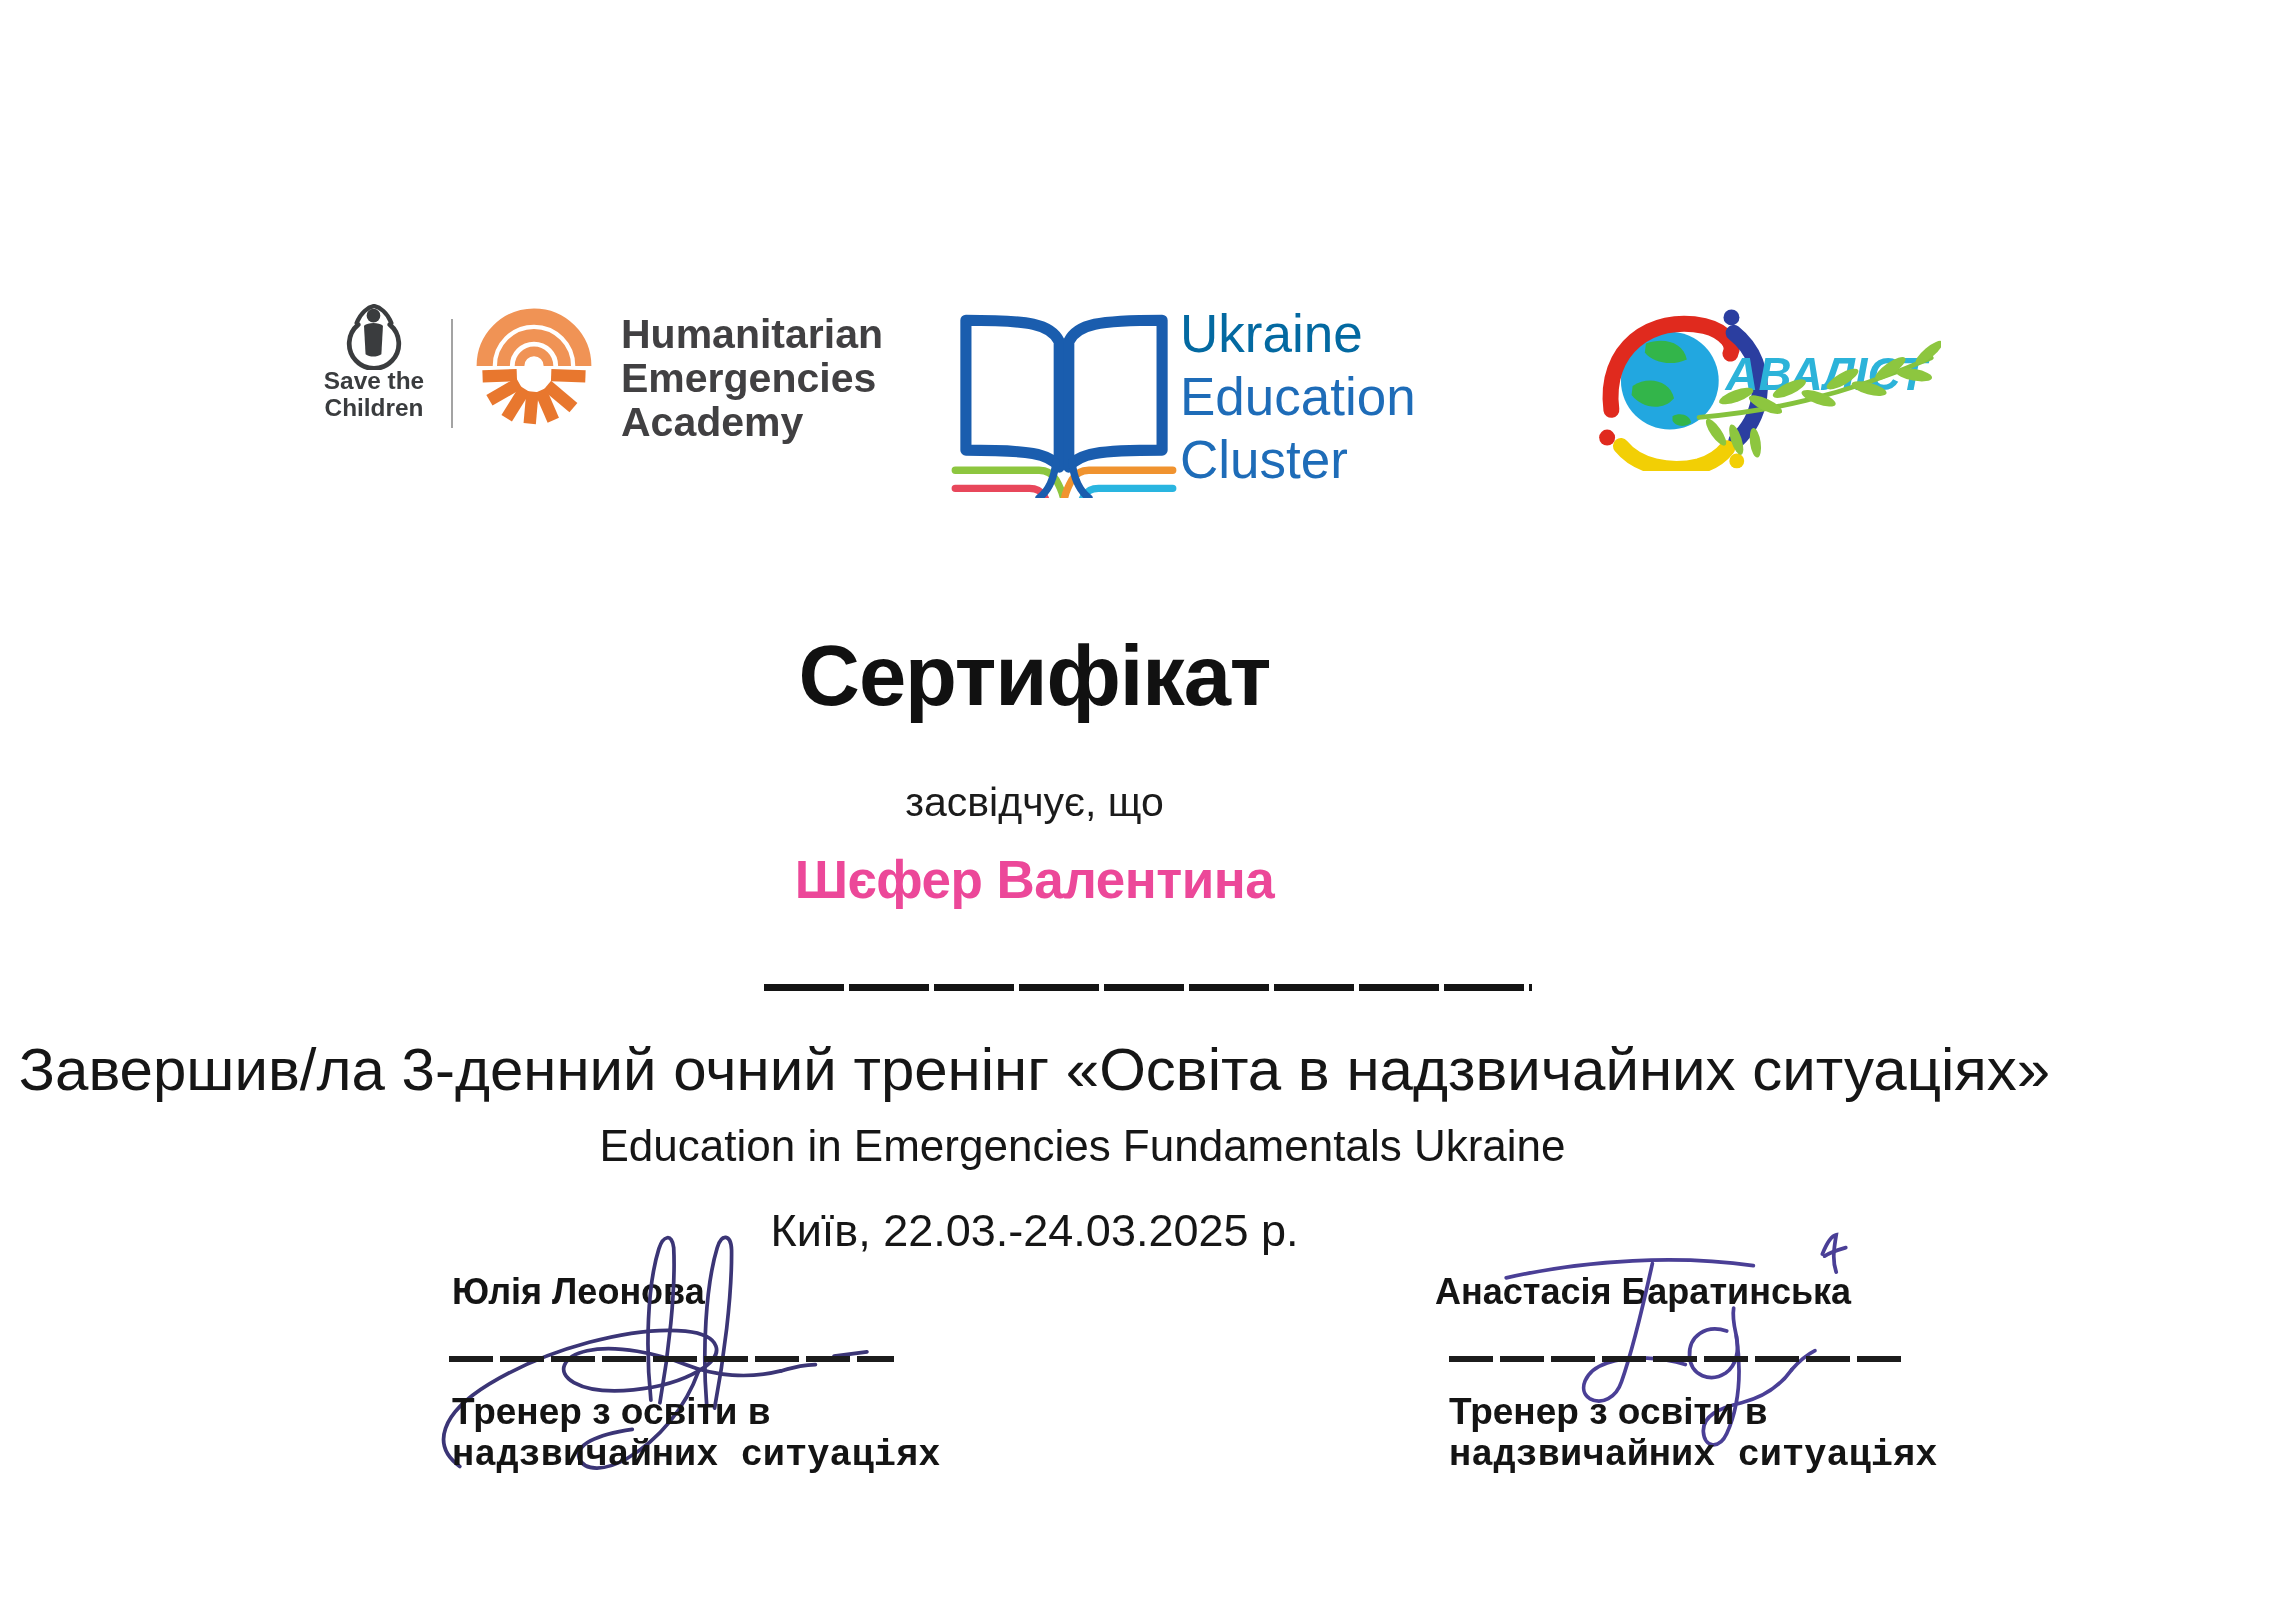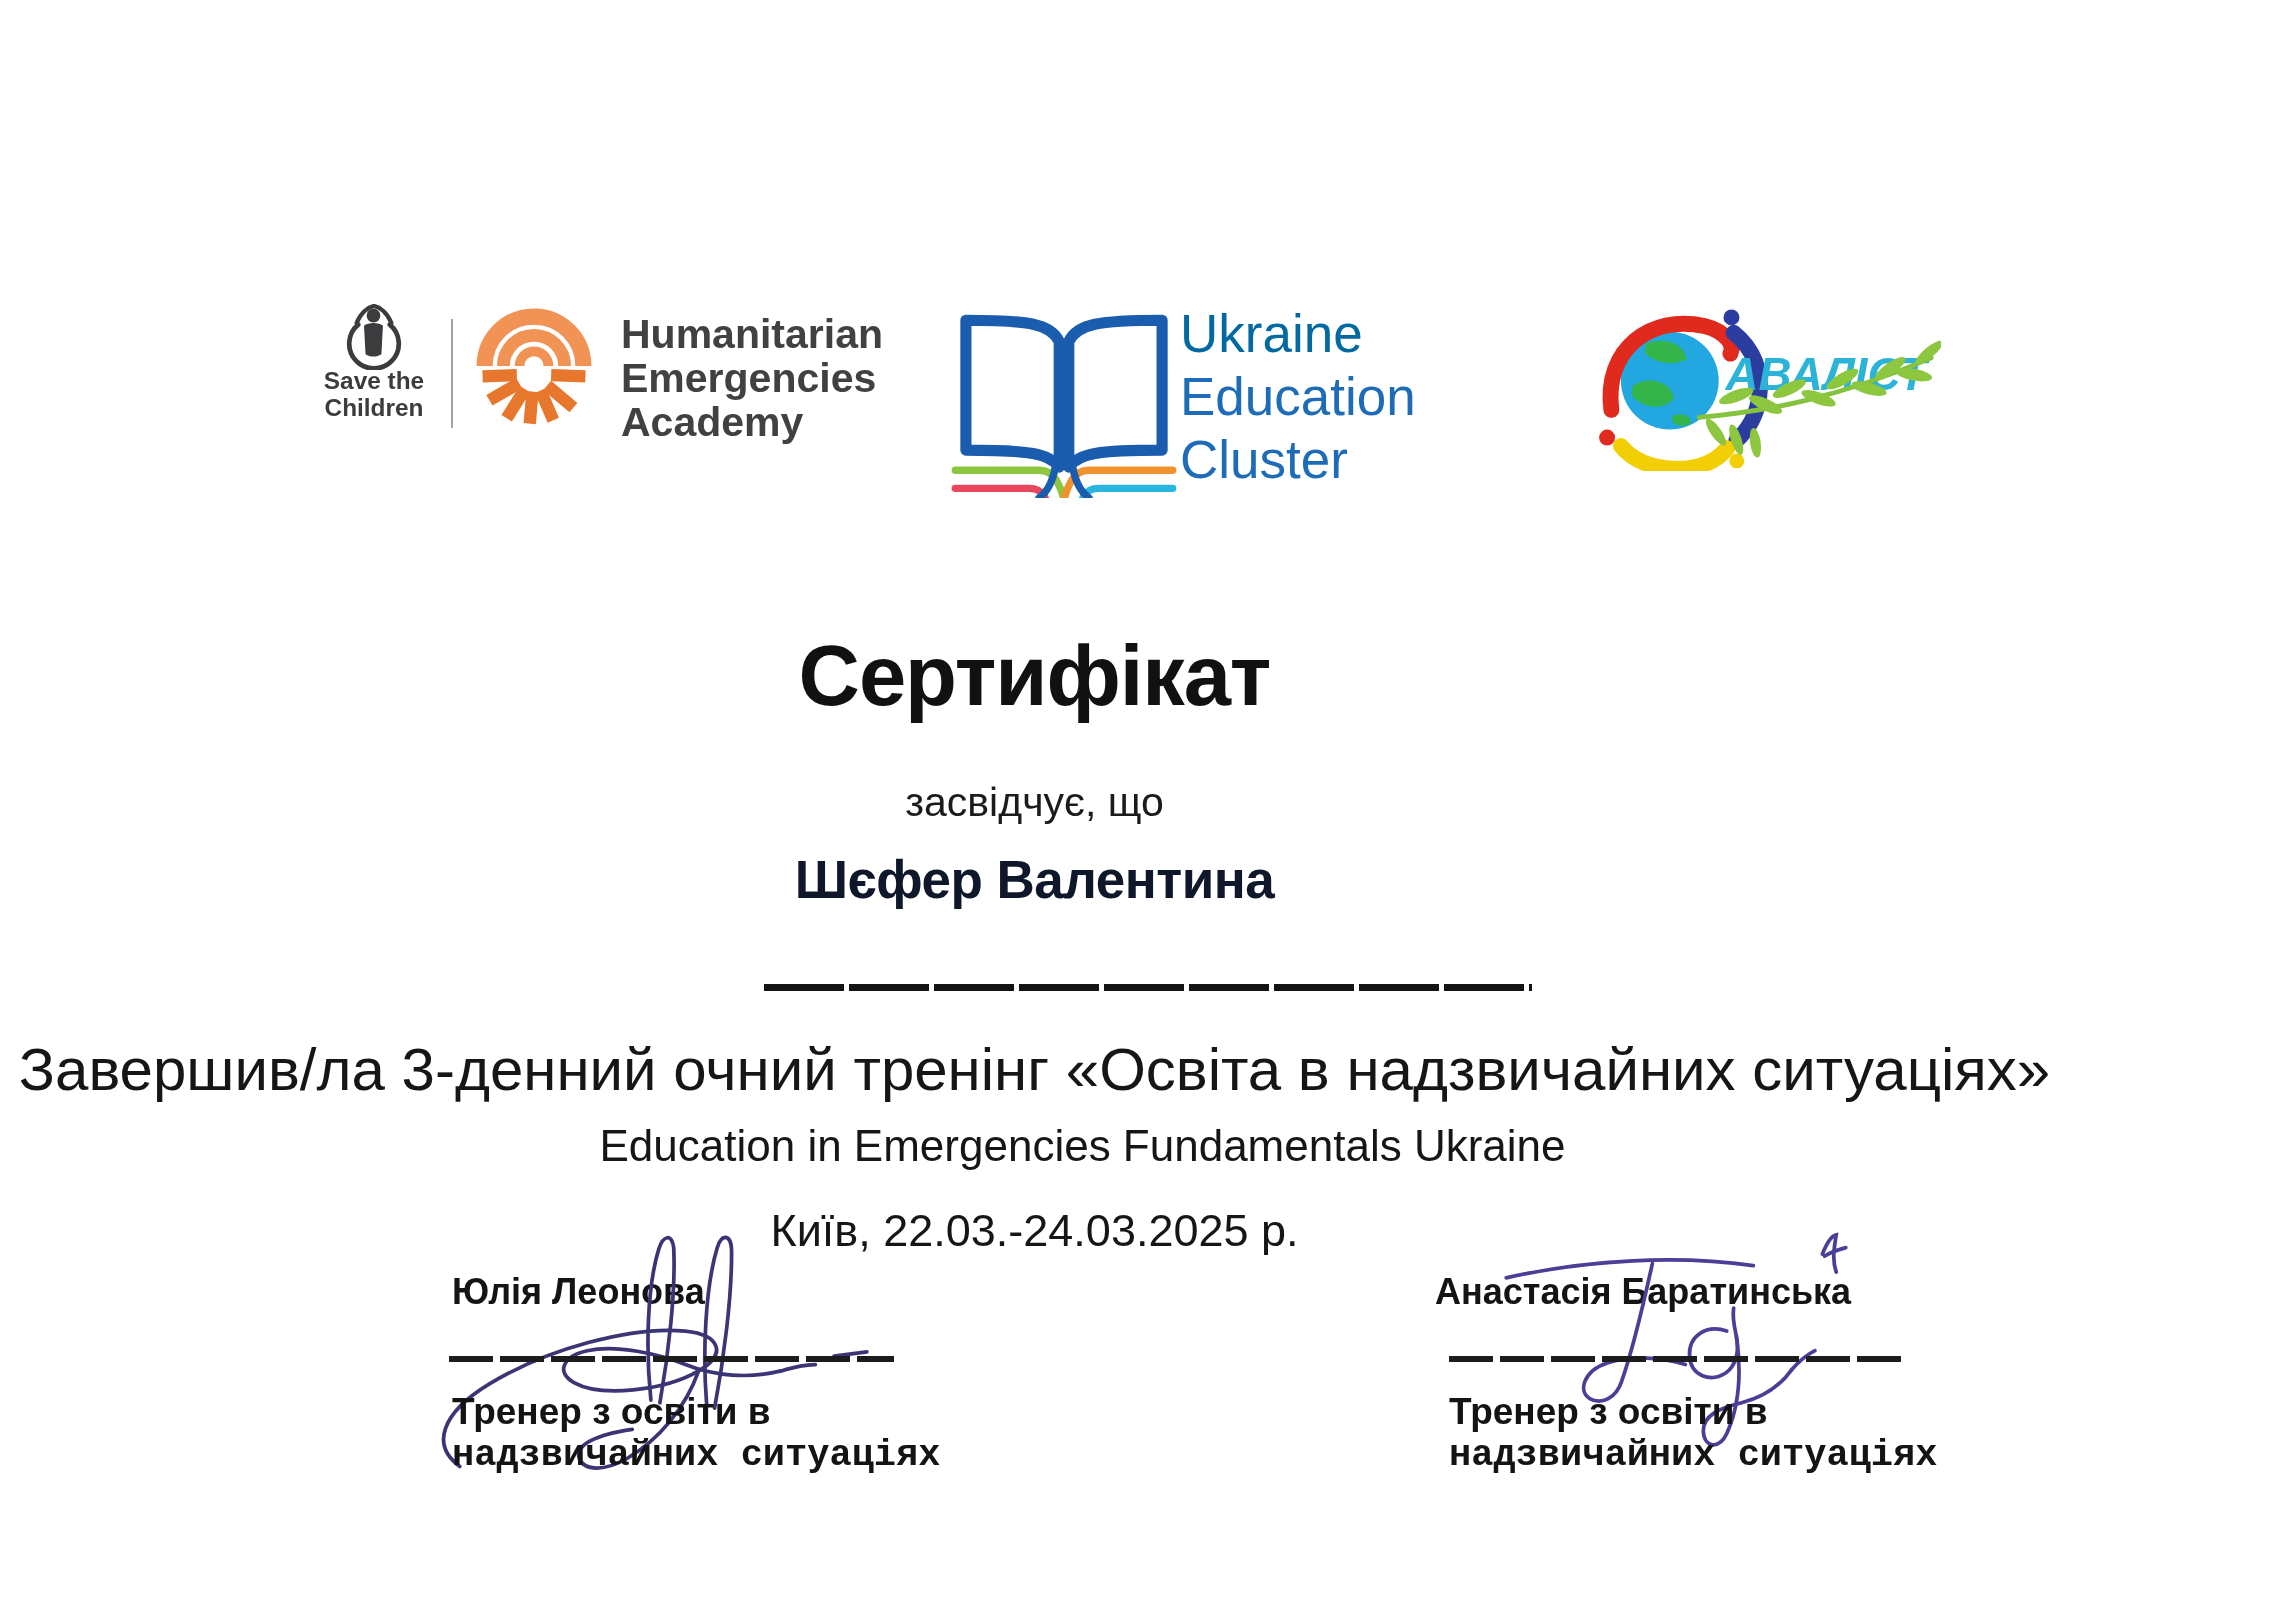--- a/index.html
+++ b/index.html
@@ -8,21 +8,21 @@
     width:2295px;height:1598px;
     background:#ffffff;
     font-family:"Liberation Sans","DejaVu Sans",sans-serif;
     color:#161616;
     overflow:hidden;
   }
   .abs{position:absolute;}
   .cline{position:absolute;left:11px;width:2047px;text-align:center;line-height:1.08;}
   .title{top:630px;font-size:85px;font-weight:700;letter-spacing:-1.1px;color:#111;}
   .attests{top:780px;font-size:41px;color:#1b1b1b;}
-  .recipient{top:851px;font-size:53px;font-weight:700;letter-spacing:-0.5px;color:#0f172a;text-align:center;}
+  .recipient{top:851px;font-size:53px;font-weight:700;letter-spacing:-0.5px;color:#ec4899;text-align:center;}
   .underline{
     position:absolute;top:984px;left:764px;width:768px;height:7px;
     background:repeating-linear-gradient(90deg,#141414 0 80px,rgba(0,0,0,0) 80px 85px);
   }
   .course-ua{top:1038px;font-size:60px;}
   .course-en{top:1122px;font-size:44px;margin-left:48px;}
   .date-line{top:1207px;font-size:45px;}
 
   
   .stc-text{left:321px;top:368px;width:106px;font-size:24.4px;line-height:26.6px;font-weight:700;color:#3a3c3e;text-align:center;}

